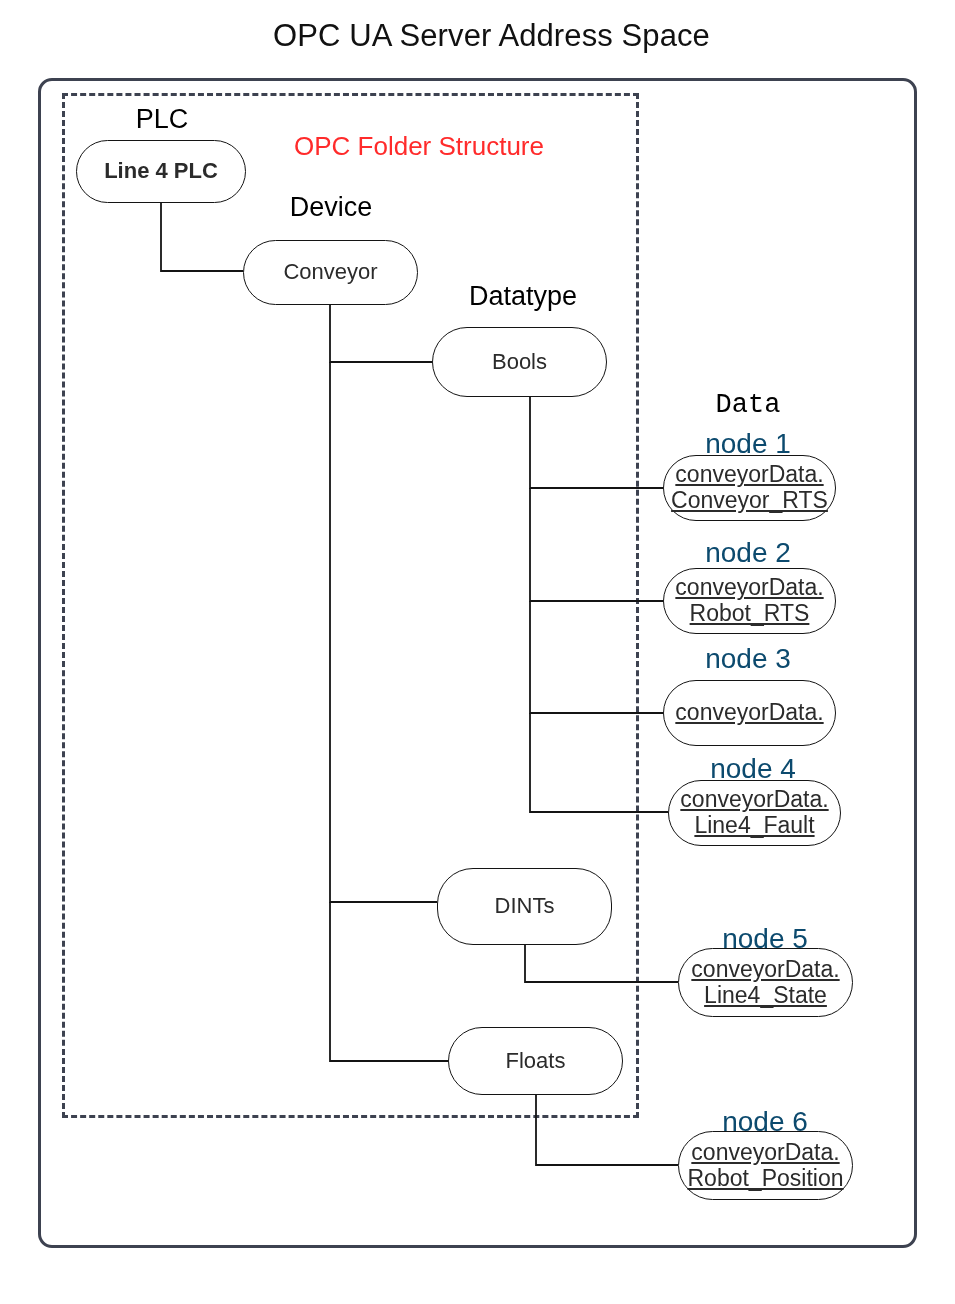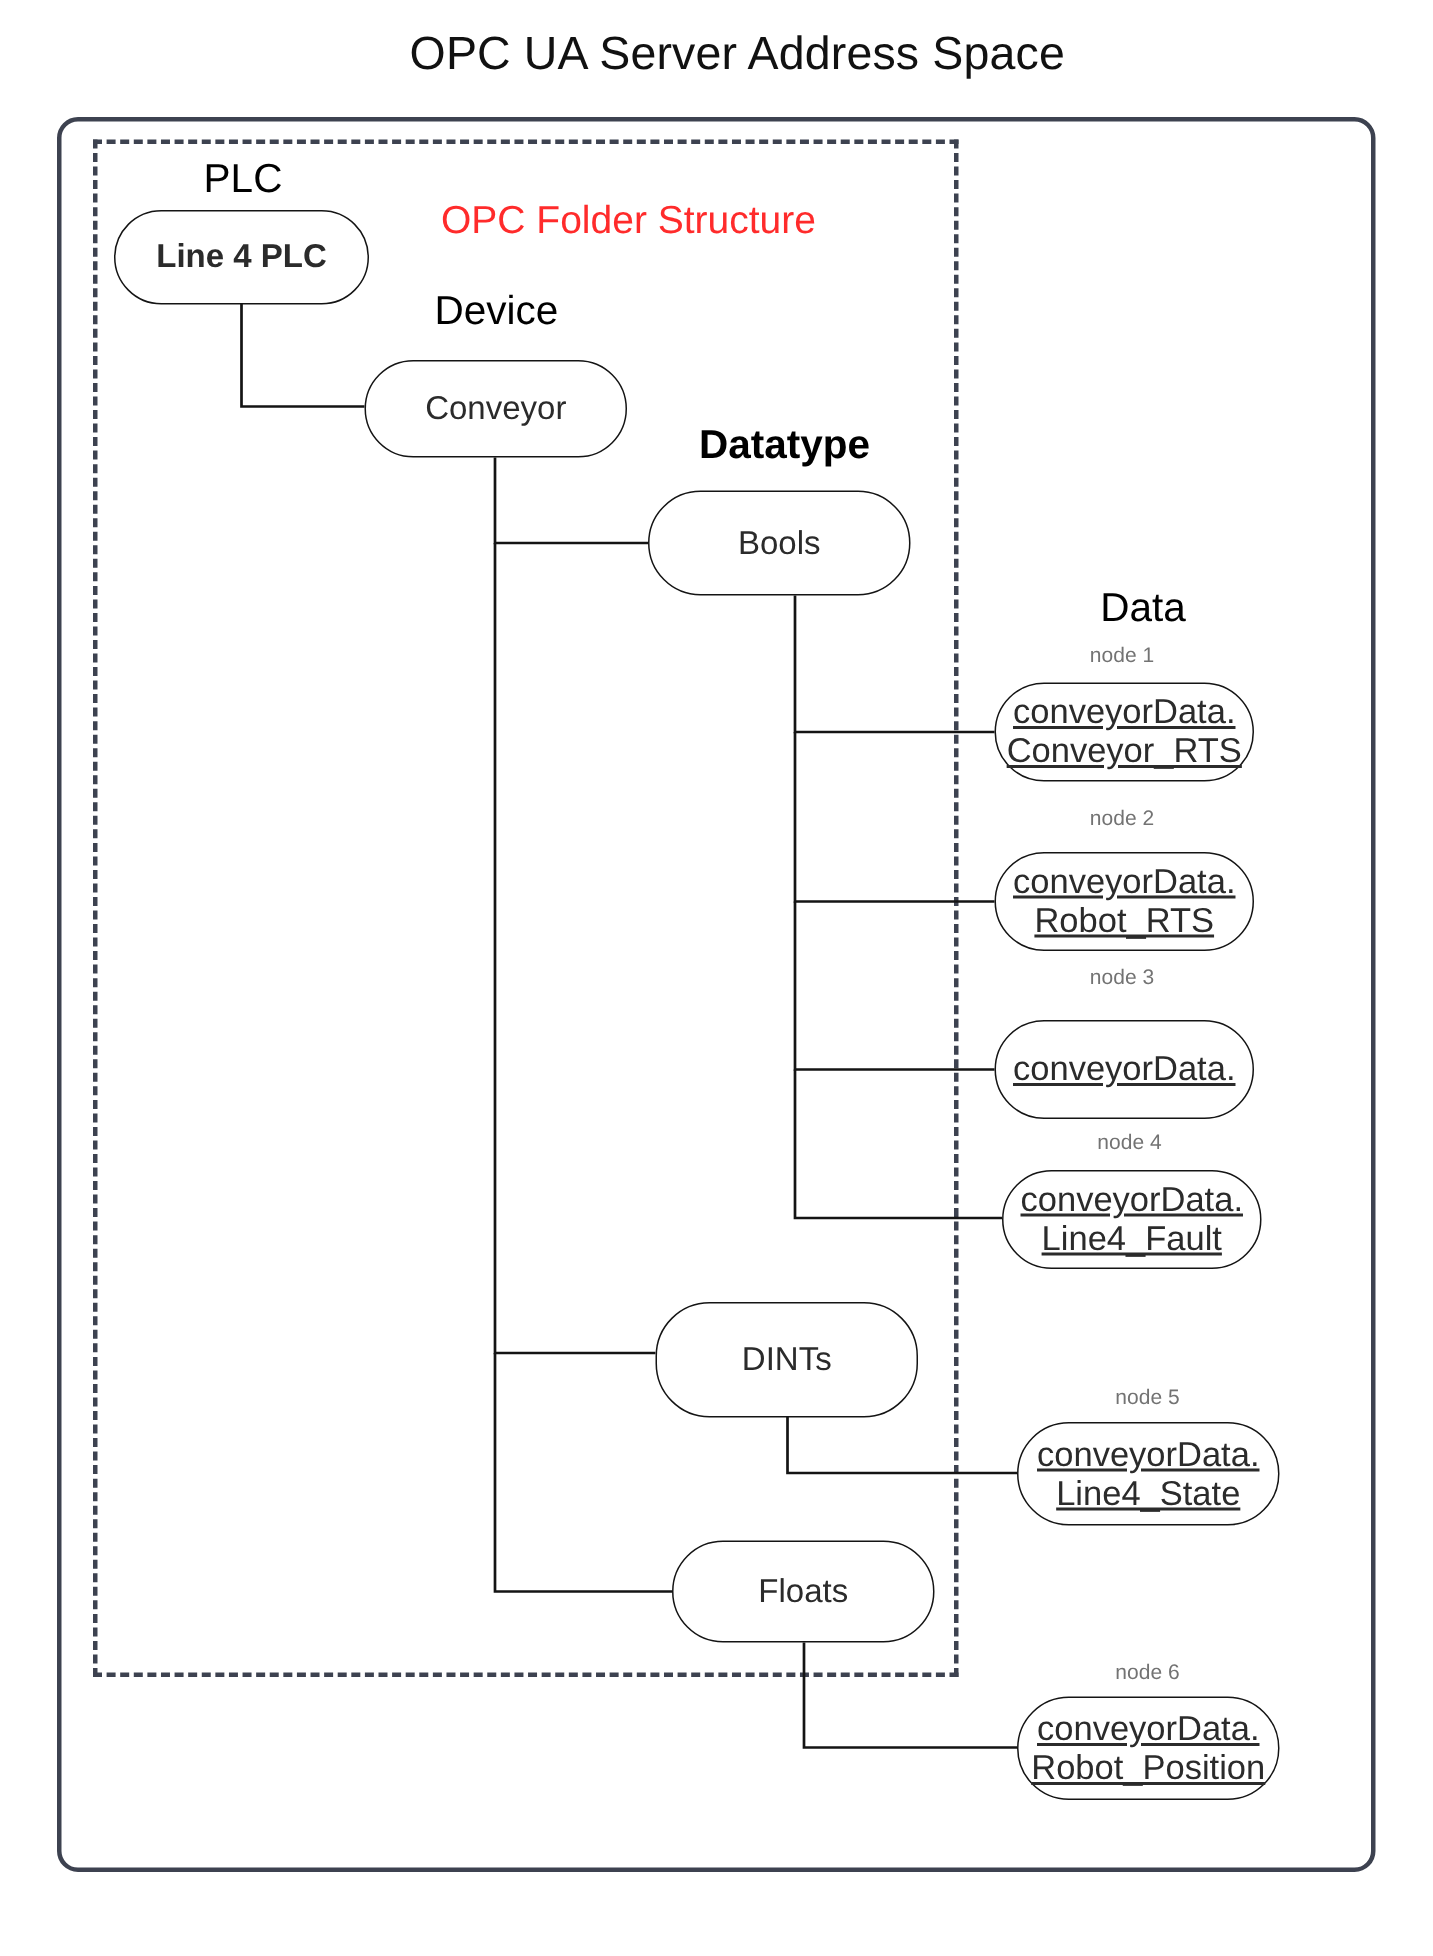--- a/index.html
+++ b/index.html
@@ -67,22 +67,22 @@
   }
   .group-label {
     position: absolute;
     color: #000000;
     font-size: 27px;
     white-space: nowrap;
     text-align: center;
   }
   .node-label {
     position: absolute;
-    color: #737373;
-    font-size: 14px;
+    color: #0c4a6e;
+    font-size: 28px;
     white-space: nowrap;
     text-align: center;
   }
   .node-box {
     position: absolute;
     border: 1.6px solid #141414;
     background: #ffffff;
     box-sizing: border-box;
     display: flex;
     align-items: center;
@@ -133,22 +133,22 @@
       <path d="M 530 713 L 530 812 L 668 812"></path>
 
       <path d="M 525 937 L 525 982 L 678 982"></path>
 
       <path d="M 536 1095 L 536 1165 L 678 1165"></path>
     </g>
   </svg>
 
   <div class="group-label" style="left:92px; top:104px; width:140px;">PLC</div>
   <div class="group-label" style="left:258px; top:192px; width:146px;">Device</div>
-  <div class="group-label" style="left:448px; top:281px; width:150px;font-weight:bold;">Datatype</div>
-  <div class="group-label" style="left:692px; top:390px; width:140px;">Data</div>
+  <div class="group-label" style="left:448px; top:281px; width:150px;">Datatype</div>
+  <div class="group-label" style="left:678px; top:390px; width:140px;font-family:Liberation Mono, monospace;">Data</div>
 
   <div class="folder-structure-label" style="left:294px; top:131px;">OPC Folder Structure</div>
 
   <div class="node-label" style="left:678px; top:428px; width:140px;">node 1</div>
   <div class="node-label" style="left:678px; top:537px; width:140px;">node 2</div>
   <div class="node-label" style="left:678px; top:643px; width:140px;">node 3</div>
   <div class="node-label" style="left:683px; top:753px; width:140px;">node 4</div>
   <div class="node-label" style="left:695px; top:923px; width:140px;">node 5</div>
   <div class="node-label" style="left:695px; top:1106px; width:140px;">node 6</div>
 

